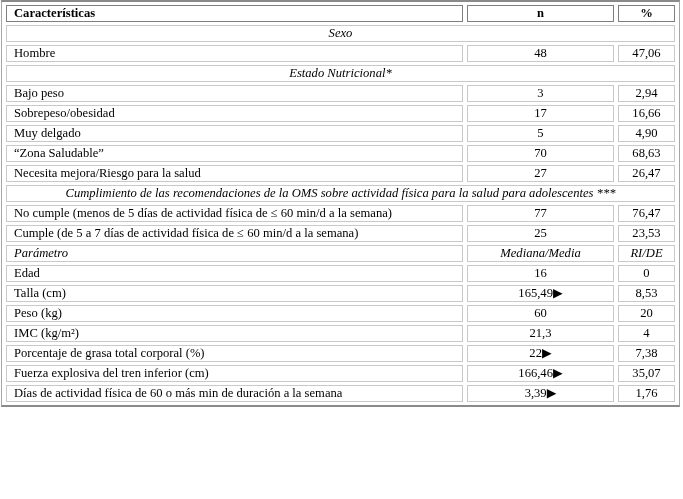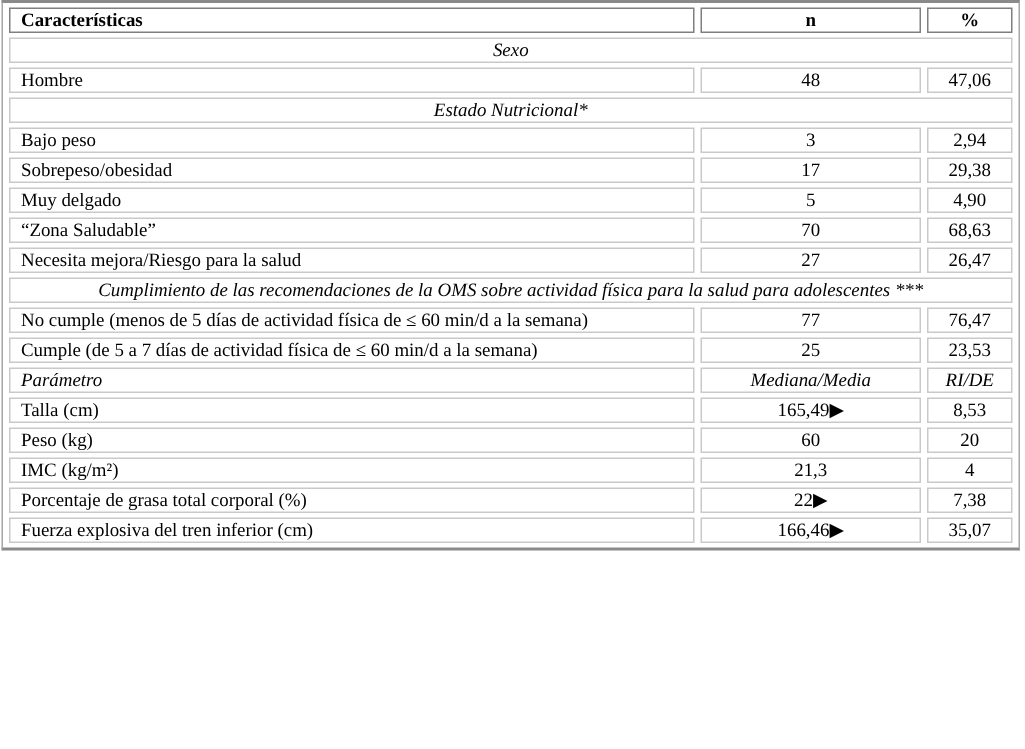--- a/index.html
+++ b/index.html
@@ -88,21 +88,21 @@
         <td colspan="3" class="section-cell">Estado Nutricional*</td>
       </tr>
       <tr>
         <td class="c-label">Bajo peso</td>
         <td class="c-val">3</td>
         <td class="c-val">2,94</td>
       </tr>
       <tr>
         <td class="c-label">Sobrepeso/obesidad</td>
         <td class="c-val">17</td>
-        <td class="c-val">29,38</td>
+        <td class="c-val">16,66</td>
       </tr>
       <tr>
         <td class="c-label">Muy delgado</td>
         <td class="c-val">5</td>
         <td class="c-val">4,90</td>
       </tr>
       <tr>
         <td class="c-label">“Zona Saludable”</td>
         <td class="c-val">70</td>
         <td class="c-val">68,63</td>
@@ -124,20 +124,25 @@
         <td class="c-label">Cumple (de 5 a 7 días de actividad física de ≤ 60 min/d a la semana)</td>
         <td class="c-val">25</td>
         <td class="c-val">23,53</td>
       </tr>
       <tr class="subheader-row">
         <td class="c-label">Parámetro</td>
         <td class="c-val">Mediana/Media</td>
         <td class="c-val">RI/DE</td>
       </tr>
       <tr>
+        <td class="c-label">Edad</td>
+        <td class="c-val">16</td>
+        <td class="c-val">0</td>
+      </tr>
+      <tr>
         <td class="c-label">Talla (cm)</td>
         <td class="c-val">165,49▶</td>
         <td class="c-val">8,53</td>
       </tr>
       <tr>
         <td class="c-label">Peso (kg)</td>
         <td class="c-val">60</td>
         <td class="c-val">20</td>
       </tr>
       <tr>
@@ -148,14 +153,19 @@
       <tr>
         <td class="c-label">Porcentaje de grasa total corporal (%)</td>
         <td class="c-val">22▶</td>
         <td class="c-val">7,38</td>
       </tr>
       <tr>
         <td class="c-label">Fuerza explosiva del tren inferior (cm)</td>
         <td class="c-val">166,46▶</td>
         <td class="c-val">35,07</td>
       </tr>
+      <tr>
+        <td class="c-label">Días de actividad física de 60 o más min de duración a la semana</td>
+        <td class="c-val">3,39▶</td>
+        <td class="c-val">1,76</td>
+      </tr>
     </tbody>
 </table>
 
 </body></html>

